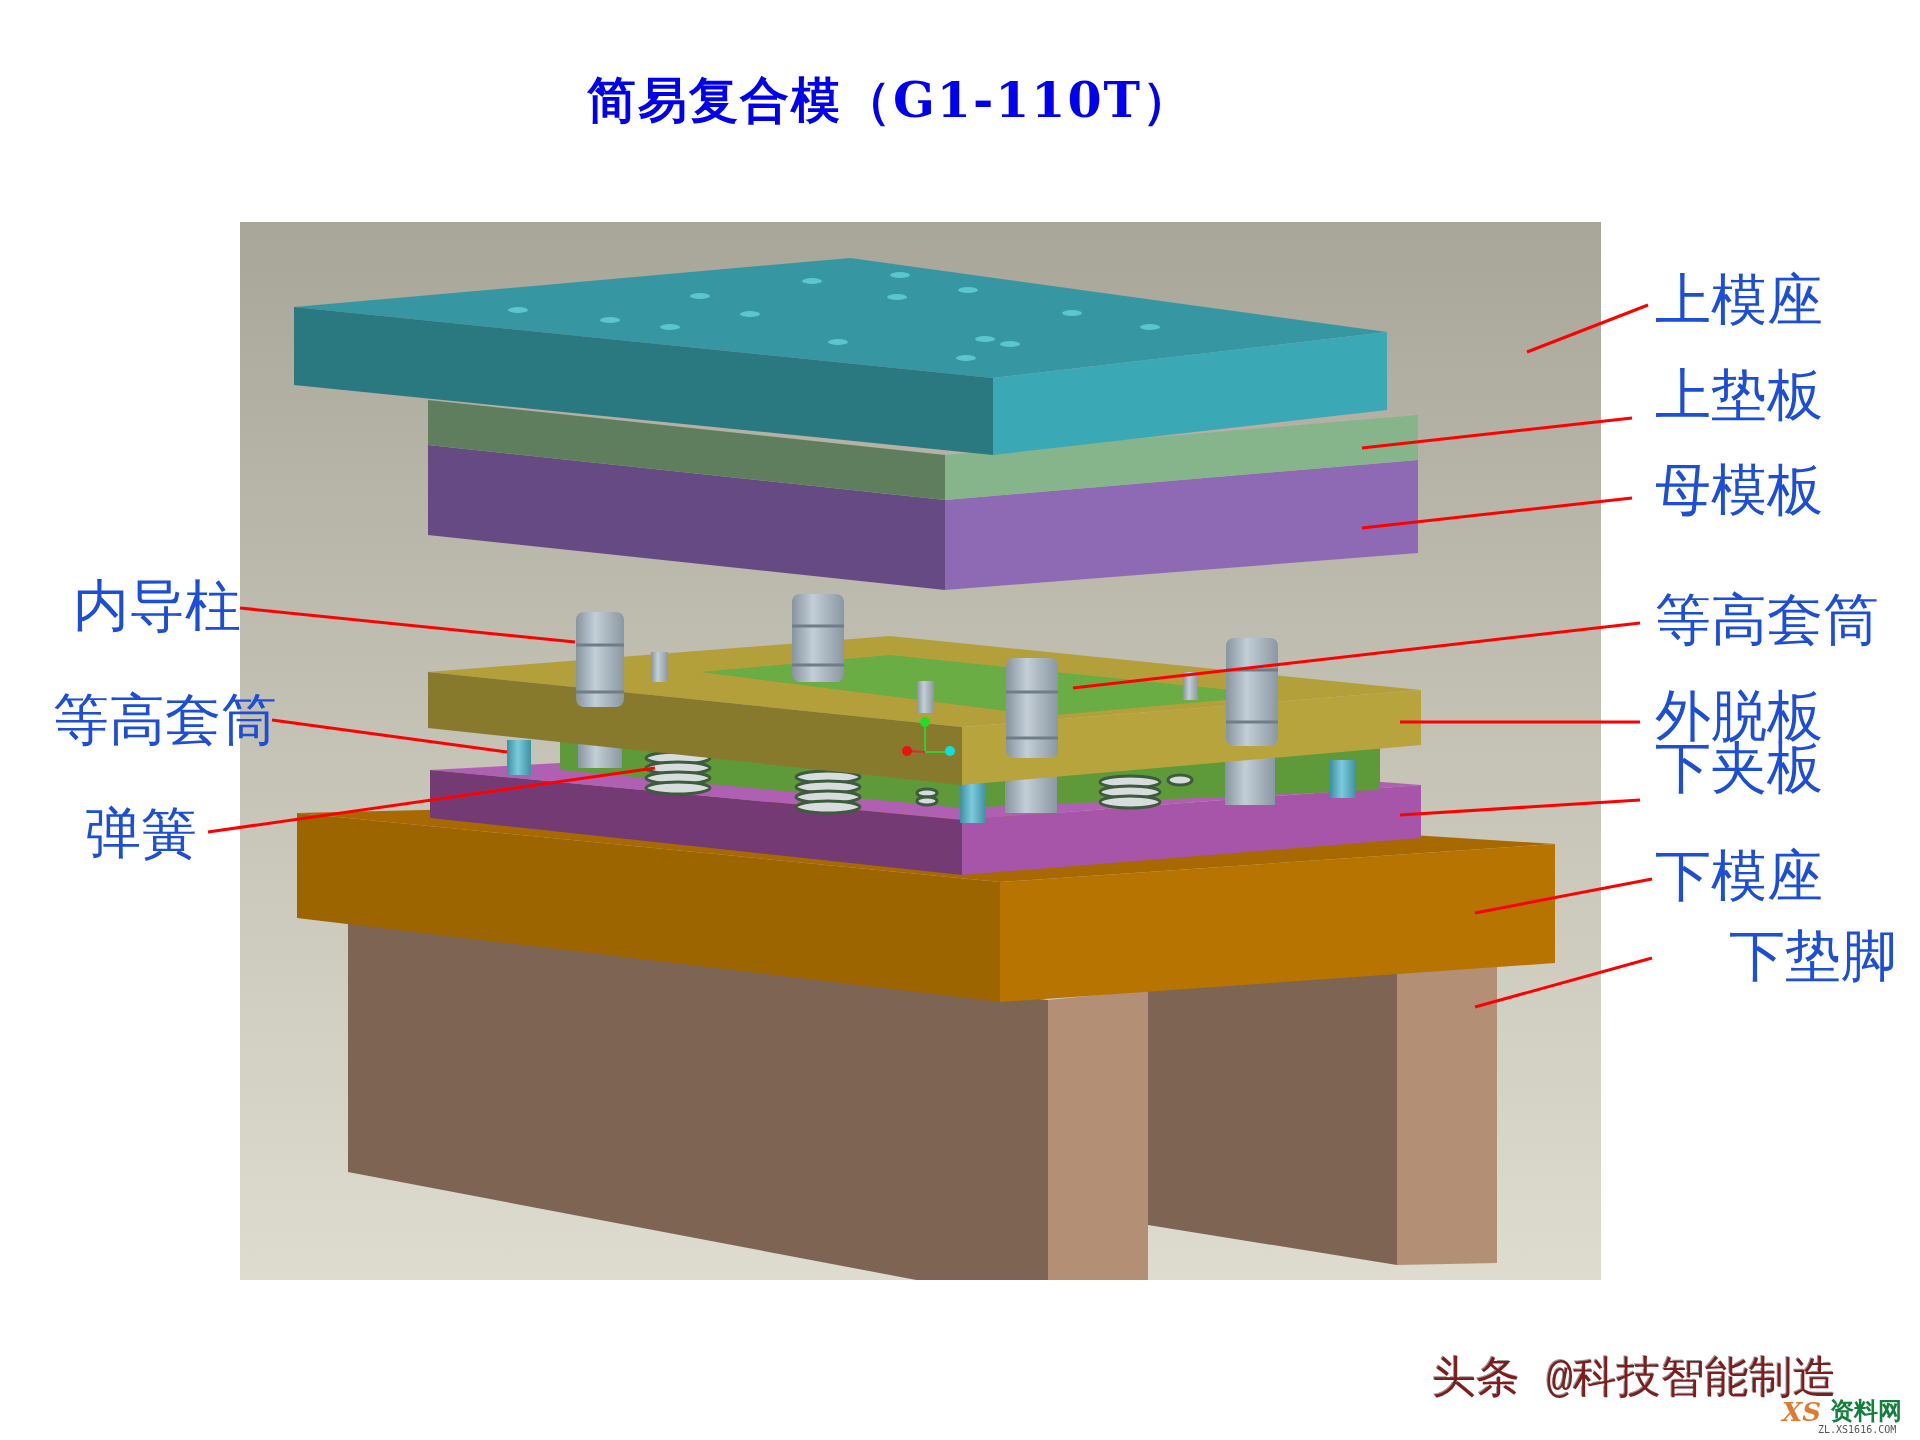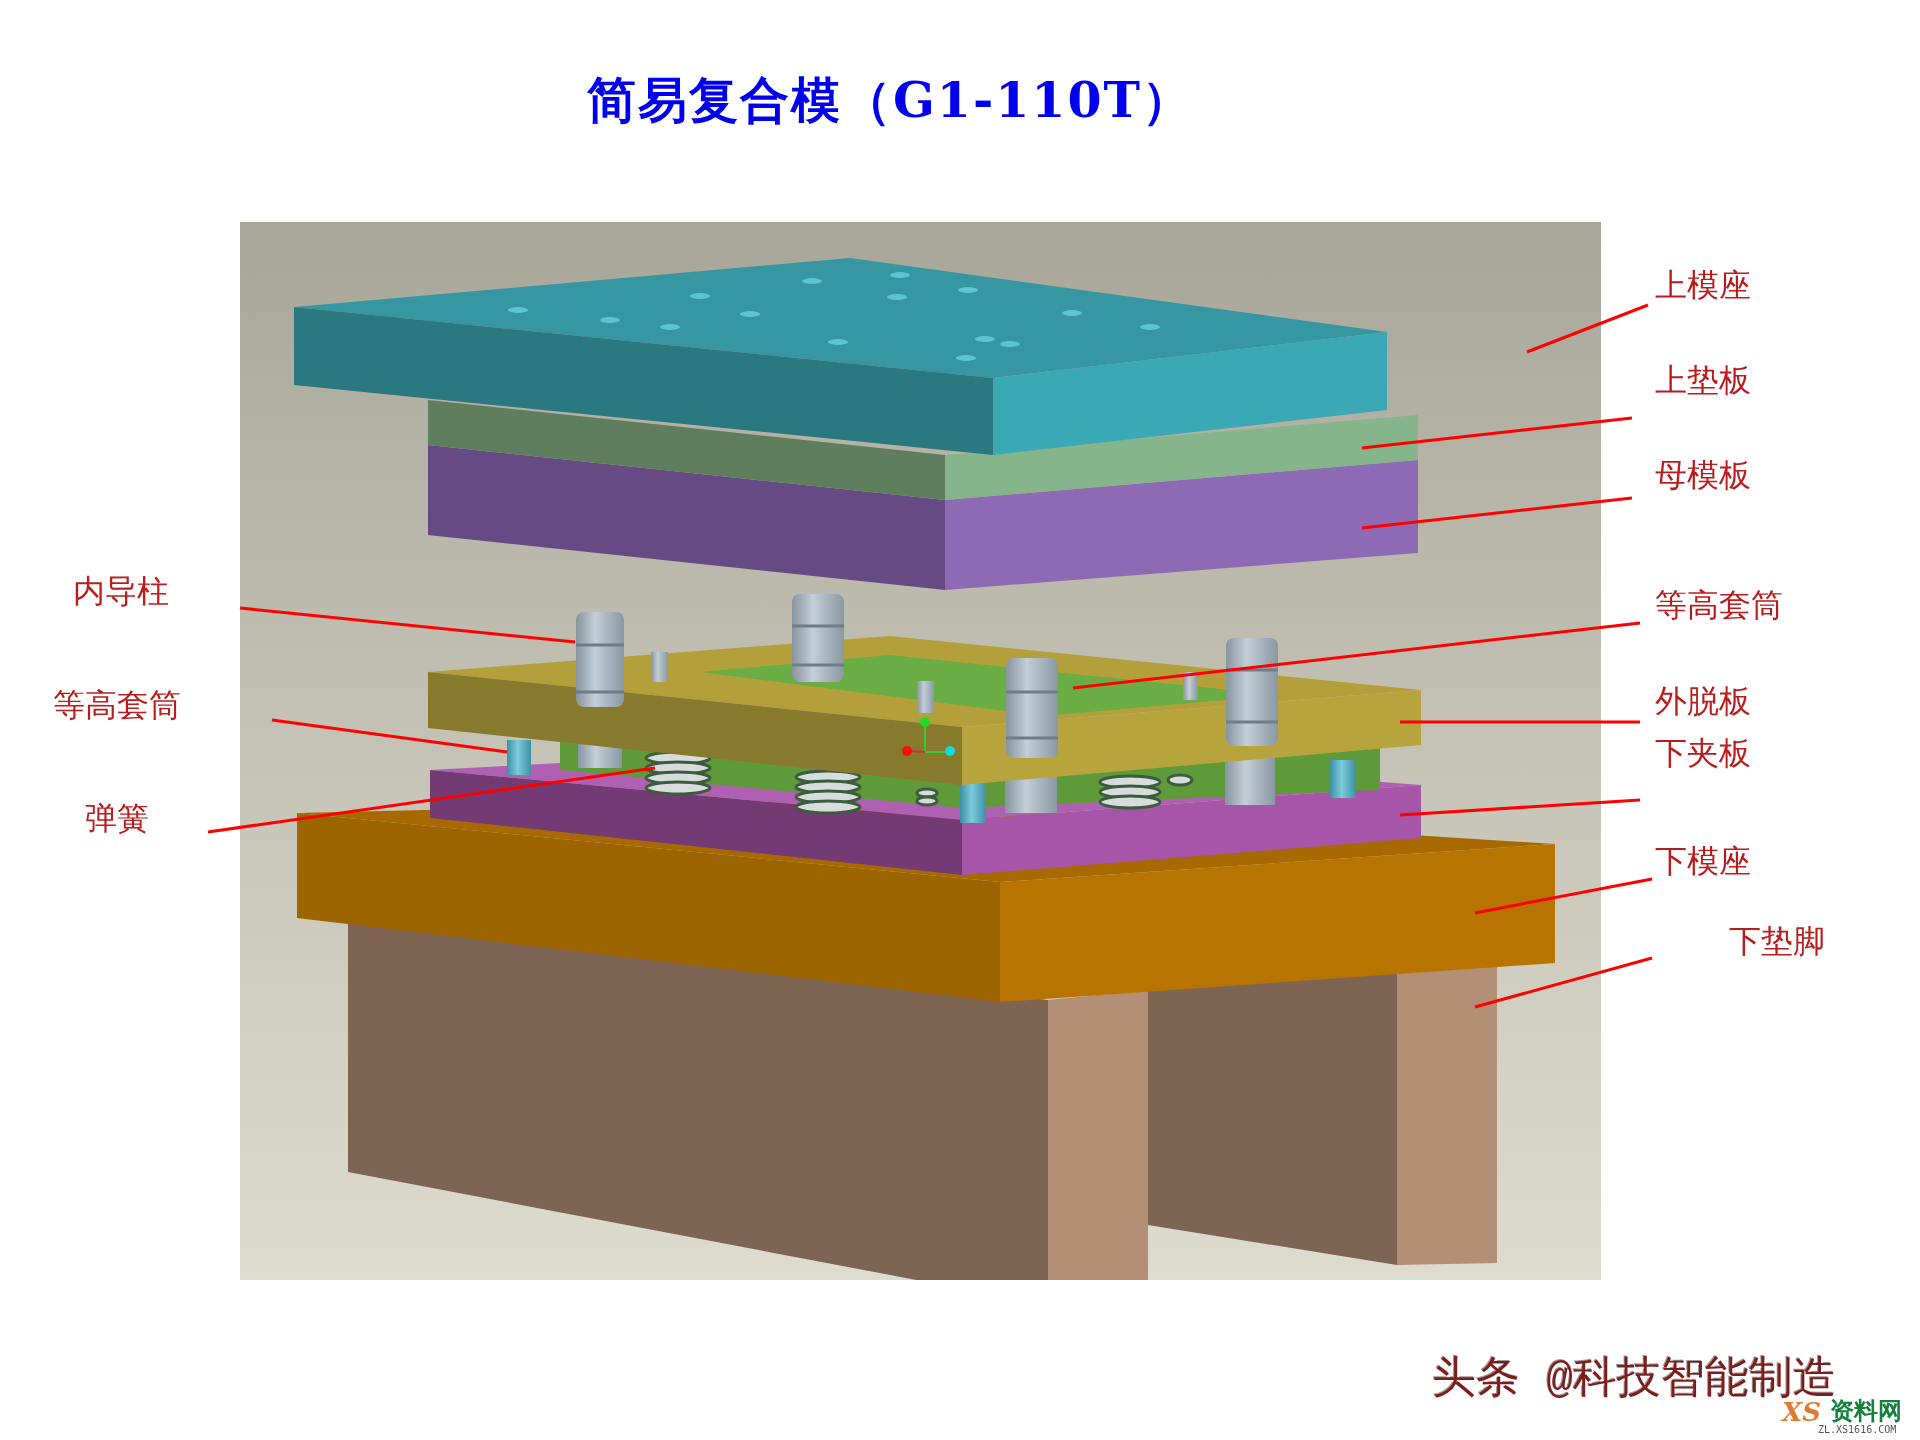--- a/index.html
+++ b/index.html
@@ -2,22 +2,22 @@
 <html><head>
 <meta charset="utf-8">
 <style>
   html, body { margin:0; padding:0; }
   body { width:1920px; height:1440px; background:#ffffff; position:relative; overflow:hidden;
          font-family: "DejaVu Serif", "Liberation Serif", serif; }
   .title { position:absolute; left:0; top:68px; width:1780px; text-align:center;
            font-size:49px; font-weight:bold; color:#0000ee; letter-spacing:2px;
            font-family: "DejaVu Serif", "Liberation Serif", serif; }
   .panel { position:absolute; left:240px; top:222px; width:1361px; height:1058px; }
-  .label { position:absolute; font-size:32px; color:#b91c1c; white-space:nowrap; line-height:1;
-           font-family: Liberation Mono, monospace; }
+  .label { position:absolute; font-size:56px; color:#1d4ed8; white-space:nowrap; line-height:1;
+           font-family: Liberation Serif, serif; }
   .lines { position:absolute; left:0; top:0; width:1920px; height:1440px; pointer-events:none; }
   .watermark { position:absolute; left:1432px; top:1348px; font-size:44px; color:#7f1d1d;
                font-family: Liberation Mono, monospace; text-shadow:2px 2px 0 #fff, -1px -1px 0 #999; }
   .logo { position:absolute; left:1782px; top:1395px; width:135px; height:45px; }
   .logo-text { position:absolute; left:48px; top:0; font-size:24px; font-weight:bold; color:#15803d;
                font-family: "DejaVu Sans", "Liberation Sans", sans-serif; }
   .logo-url { position:absolute; left:36px; top:29px; font-size:10px; color:#555;
               font-family: "DejaVu Sans Mono", "Liberation Mono", monospace; text-align: center; }
   .logo-mark { position:absolute; left:0; top:2px; font-size:26px; font-style:italic; font-weight:bold; color:#e07a30;
                font-family: "DejaVu Serif", "Liberation Serif", serif; }

